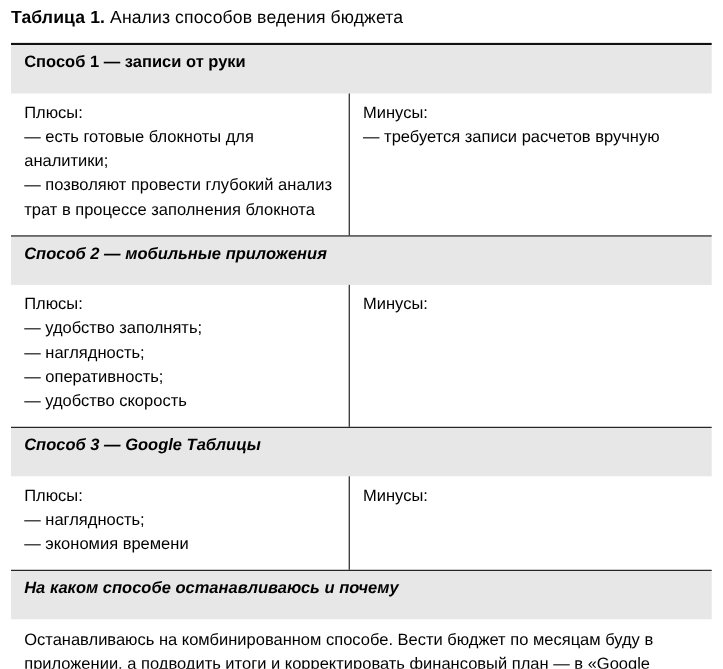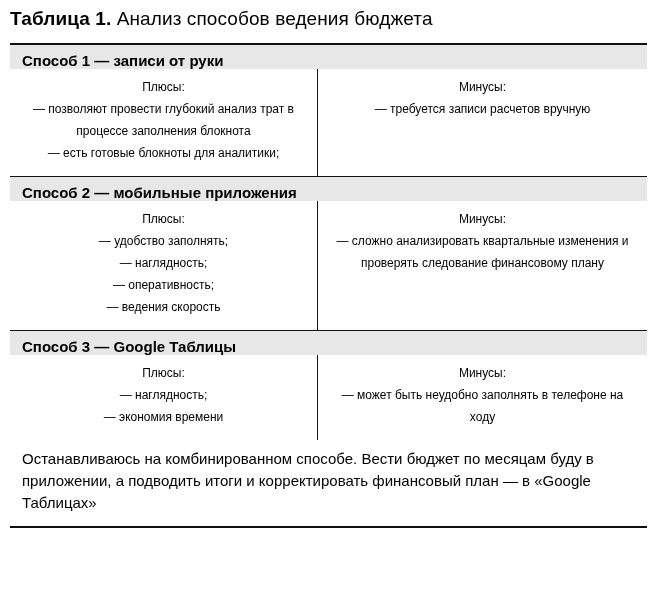--- a/index.html
+++ b/index.html
@@ -18,63 +18,63 @@
     font-family: "Liberation Sans", sans-serif;
     color: var(--text-color);
     -webkit-font-smoothing: antialiased;
   }
   .page {
     padding: 8px 10px 0 10px;
     box-sizing: border-box;
   }
   .title {
     margin: 0 0 13px 0;
-    font-size: 19px;
+    font-size: 16px;
     font-weight: 400;
     letter-spacing: 0.1px;
     white-space: nowrap;
   }
   .title-label {
     font-weight: 700;
   }
   .table {
     border-top: 2px solid var(--border-color);
     border-bottom: 2.5px solid var(--border-color);
   }
   .band {
     background: var(--band-bg);
     font-size: 15px;
     font-weight: 700;
-    padding: 7px 12px 0 12px;
+    padding: 7px 12px 20px 12px;
     line-height: 17px;
   }
   .method + .method .band,
   .conclusion .band {
     border-top: 1.5px solid var(--border-color);
+    font-style: italic;
   }
   .cols {
     display: flex;
     align-items: stretch;
   }
   .col {
     padding: 7px 12px 12px 12px;
     box-sizing: border-box;
   }
   .col-left {
     flex: 0 0 308px;
     width: 308px;
     border-right: 1.3px solid var(--border-color);
   }
   .col-right {
     flex: 1 1 auto;
   }
   .cell-line {
-    font-size: 12px;
+    font-size: 15px;
     line-height: 22px;
-    text-align: center;
   }
   .conclusion-text {
     padding: 8px 12px 12px 12px;
     font-size: 15px;
     line-height: 22px;
     max-width: 600px;
   }
 </style>
 </head>
 <body>
@@ -85,64 +85,65 @@
 
   <div class="table">
 
     <div class="method">
       <div class="band">
         <span>Способ 1 — записи от руки</span>
       </div>
       <div class="cols">
         <div class="col col-left">
           <div class="cell-line">Плюсы:</div>
+          <div class="cell-line">— есть готовые блокноты для аналитики;</div>
           <div class="cell-line">— позволяют провести глубокий анализ трат в процессе заполнения блокнота</div>
-          <div class="cell-line">— есть готовые блокноты для аналитики;</div>
         </div>
         <div class="col col-right">
           <div class="cell-line">Минусы:</div>
           <div class="cell-line">— требуется записи расчетов вручную</div>
         </div>
       </div>
     </div>
 
     <div class="method">
       <div class="band">
         <span>Способ 2 — мобильные приложения</span>
       </div>
       <div class="cols">
         <div class="col col-left">
           <div class="cell-line">Плюсы:</div>
           <div class="cell-line">— удобство заполнять;</div>
           <div class="cell-line">— наглядность;</div>
           <div class="cell-line">— оперативность;</div>
-          <div class="cell-line">— ведения скорость</div>
+          <div class="cell-line">— удобство скорость</div>
         </div>
         <div class="col col-right">
           <div class="cell-line">Минусы:</div>
-          <div class="cell-line">— сложно анализировать квартальные изменения и проверять следование финансовому плану</div>
         </div>
       </div>
     </div>
 
     <div class="method">
       <div class="band">
         <span>Способ 3 — Google Таблицы</span>
       </div>
       <div class="cols">
         <div class="col col-left">
           <div class="cell-line">Плюсы:</div>
           <div class="cell-line">— наглядность;</div>
           <div class="cell-line">— экономия времени</div>
         </div>
         <div class="col col-right">
           <div class="cell-line">Минусы:</div>
-          <div class="cell-line">— может быть неудобно заполнять в телефоне на ходу</div>
         </div>
       </div>
     </div>
 
     <div class="conclusion">
+      <div class="band">
+        <span>На каком способе останавливаюсь и почему</span>
+      </div>
       <div class="conclusion-text">Останавливаюсь на комбинированном способе. Вести бюджет по месяцам буду в приложении, а подводить итоги и корректировать финансовый план — в «Google Таблицах»</div>
     </div>
 
   </div>
 </div>
 
 </body></html>

